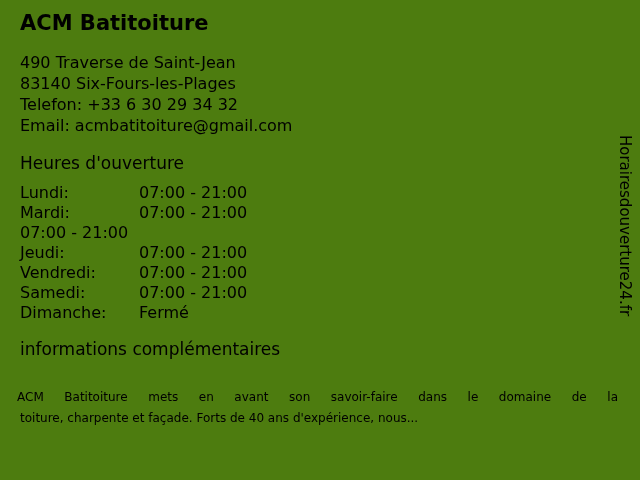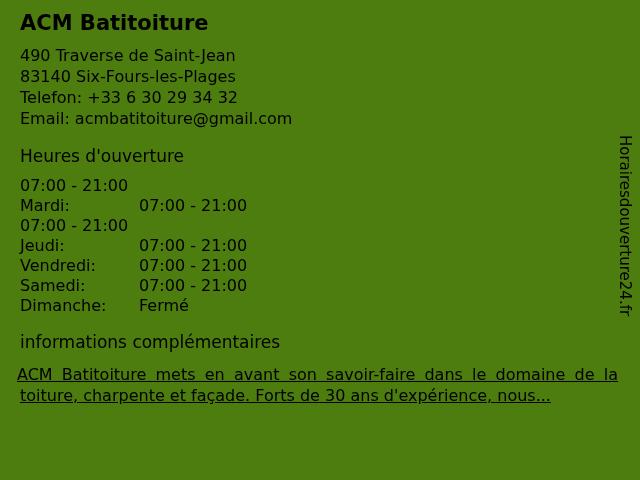--- a/index.html
+++ b/index.html
@@ -19,21 +19,21 @@
   .content {
     padding: 12px 0 0 20px;
   }
   .business-name {
     margin: 0;
     font-size: 21px;
     line-height: 22px;
     font-weight: bold;
   }
   .contact {
-    margin-top: 11px;
+    margin-top: 18px;
     font-size: 16px;
     line-height: 21px;
   }
   .section-heading {
     margin: 0;
     font-size: 17px;
     line-height: 20px;
     font-weight: normal;
   }
   .hours-heading {
@@ -48,25 +48,24 @@
     display: flex;
   }
   .hours-day {
     width: 119px;
     flex: 0 0 119px;
   }
   .info-heading {
     margin-top: 16px;
   }
   .description {
-    margin: 12px 0 0 -3px;
+    margin: 28px 0 0 -3px;
     width: 601px;
-    font-size: 16px;
+    font-size: 12px;
     line-height: 21px;
-    text-decoration: underline;
   }
   .desc-line-1 {
     text-align: justify;
     text-align-last: justify;
   }
   .desc-line-2 {
     text-align: left;
     padding-left: 3px;
   }
   .watermark {
@@ -92,20 +91,21 @@
       <div>490 Traverse de Saint-Jean</div>
       <div>83140 Six-Fours-les-Plages</div>
       <div>Telefon: +33 6 30 29 34 32</div>
       <div>Email: acmbatitoiture@gmail.com</div>
     </div>
 
     <h2 class="section-heading hours-heading">Heures d'ouverture</h2>
 
     <div class="hours">
       <div class="hours-row">
+        <span class="hours-day">Lundi:</span>
         <span class="hours-time">07:00 - 21:00</span>
       </div>
       <div class="hours-row">
         <span class="hours-day">Mardi:</span>
         <span class="hours-time">07:00 - 21:00</span>
       </div>
       <div class="hours-row">
         <span class="hours-time">07:00 - 21:00</span>
       </div>
       <div class="hours-row">
@@ -123,19 +123,19 @@
       <div class="hours-row">
         <span class="hours-day">Dimanche:</span>
         <span class="hours-time">Fermé</span>
       </div>
     </div>
 
     <h2 class="section-heading info-heading">informations complémentaires</h2>
 
     <div class="description">
       <div class="desc-line-1">ACM Batitoiture mets en avant son savoir-faire dans le domaine de la</div>
-      <div class="desc-line-2">toiture, charpente et façade. Forts de 30 ans d'expérience, nous...</div>
+      <div class="desc-line-2">toiture, charpente et façade. Forts de 40 ans d'expérience, nous...</div>
     </div>
 
   </div>
 
   <div class="watermark">Horairesdouverture24.fr</div>
 </div>
 
 </body></html>

